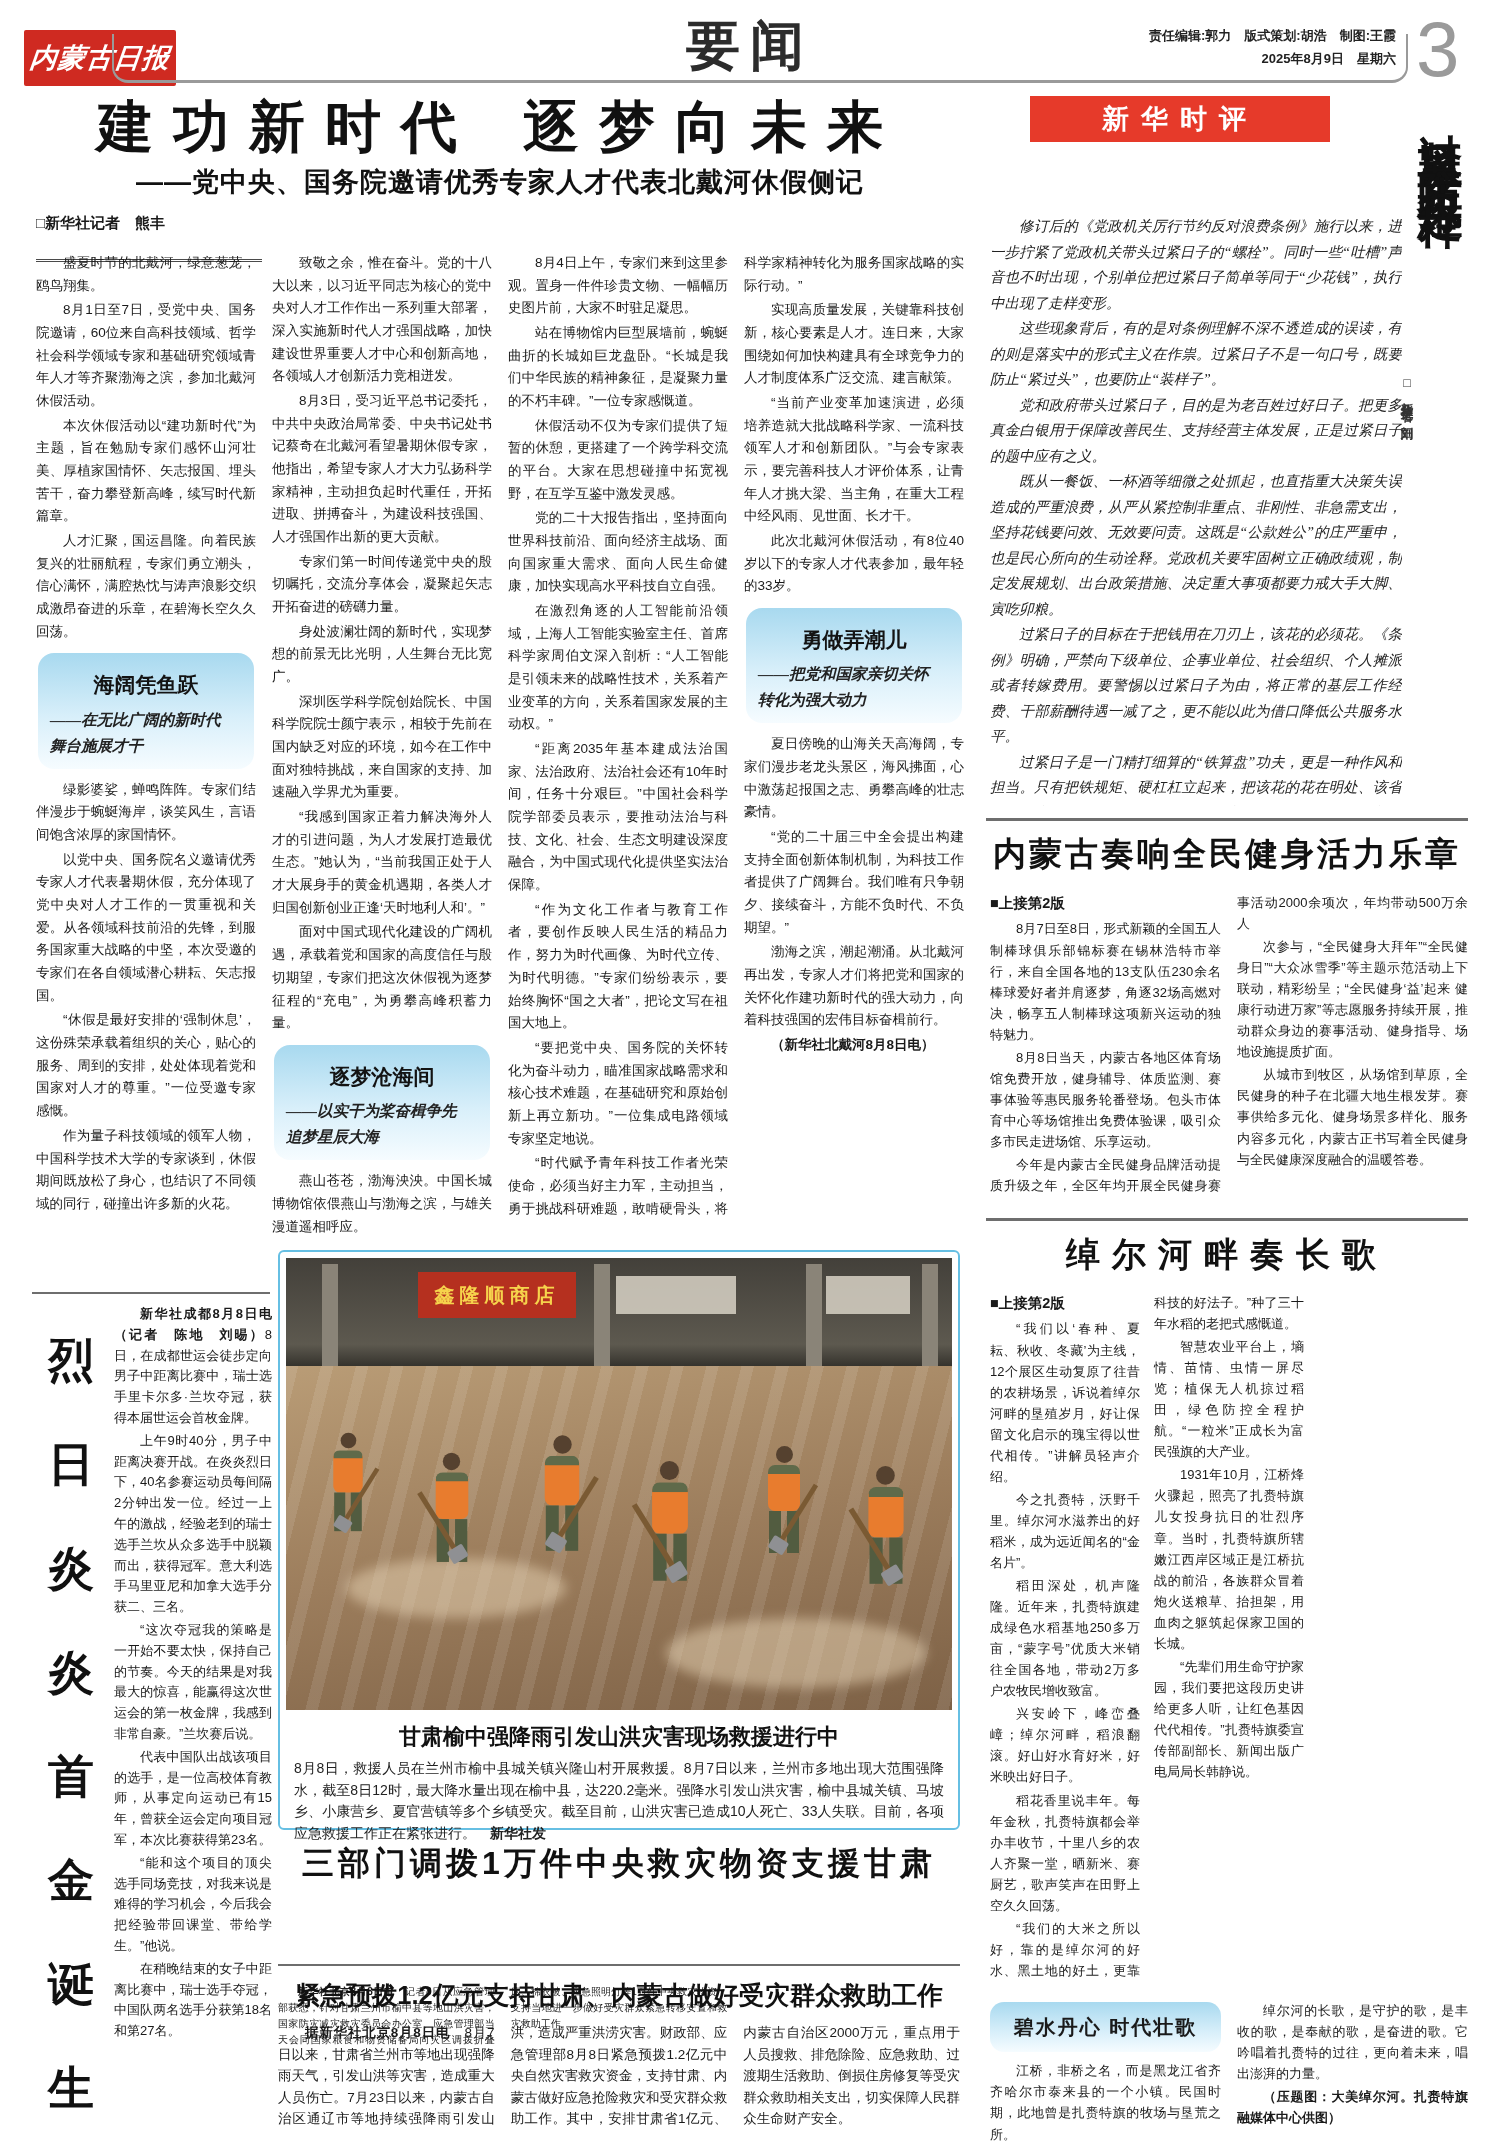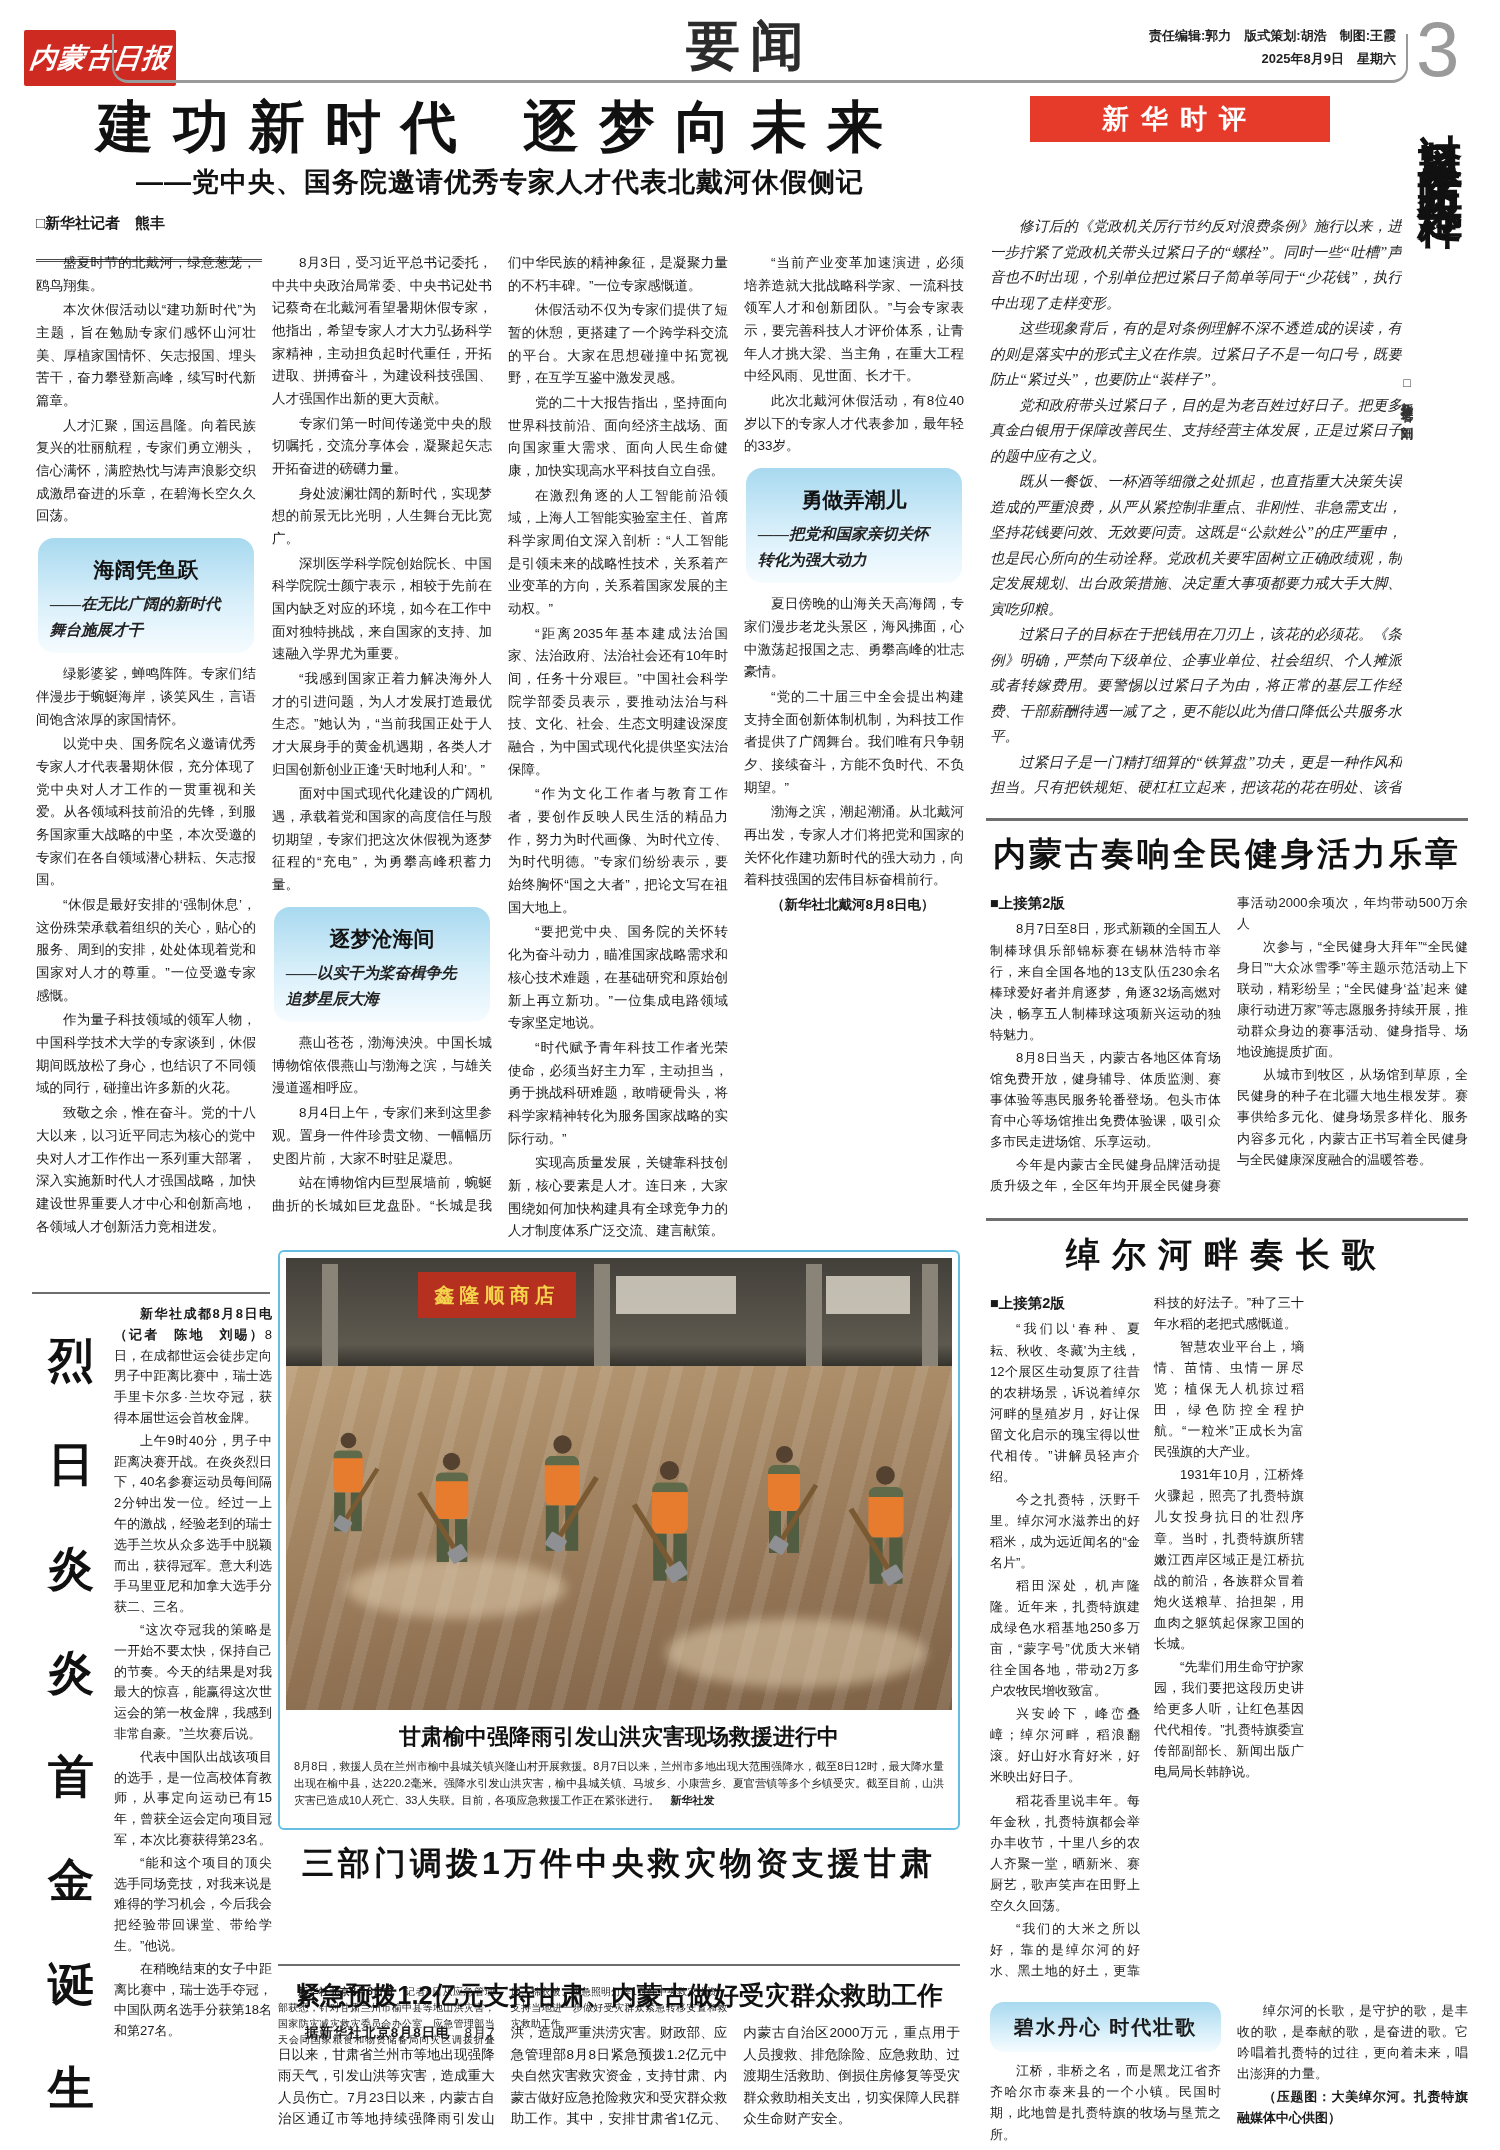--- a/index.html
+++ b/index.html
@@ -86,21 +86,21 @@
   .sheen{position:absolute;border-radius:50%;background:rgba(226,206,174,.55);filter:blur(6px);}
   .worker{position:absolute;width:56px;height:118px;}
   .w-head{width:17px;height:17px;border-radius:50%;background:#55412f;margin:0 auto;}
   .w-torso{width:32px;height:46px;border-radius:7px;background:#e87c2e;margin:2px auto 0;
         border-top:9px solid #5f6a4a;box-sizing:border-box;}
   .w-legs{width:30px;height:42px;margin:0 auto;display:flex;gap:6px;}
   .w-legs i{flex:1;background:#525c40;}
   .w-shovel{position:absolute;left:40px;top:34px;width:5px;height:66px;background:#7a5a33;transform:rotate(32deg);}
   .w-shovel:after{content:"";position:absolute;left:-6px;bottom:-12px;width:17px;height:14px;background:#8f9093;border-radius:2px;}
   .ph-caption-title{text-align:center;font-size:22px;font-weight:800;margin:12px 0 6px;color:#111;}
-  .ph-caption{font-size:11px;line-height:1.55;text-align:justify;margin:0 8px;color:#222;}
+  .ph-caption{font-size:14px;line-height:1.55;text-align:justify;margin:0 8px;color:#222;}
   .ph-caption .lead{text-indent:2em;display:inline;}
   .ph-caption b{font-weight:bold;}
   
   .brief-head1{left:278px;top:1842px;width:682px;font-size:32px;letter-spacing:4px;}
   .brief-body1{left:278px;top:1984px;width:682px;height:66px;column-count:3;column-gap:16px;column-fill:auto;
         font-size:10px;line-height:1.6;text-align:justify;}
   .brief-body1 p,.brief-body2 p{margin:0;text-indent:2em;}
   .brief-head2{left:278px;top:1978px;width:682px;font-size:25.5px;letter-spacing:0px;}
   .brief-body2{left:278px;top:2022px;width:682px;height:122px;column-count:3;column-gap:16px;column-fill:auto;
         font-size:13.5px;line-height:1.6;text-align:justify;overflow:hidden;}
@@ -129,20 +129,21 @@
 
   <div class="m-headline">
     <span class="hp">建功新时代</span><span class="gap"></span><span class="hp">逐梦向未来</span>
   </div>
   <div class="m-subhead">——党中央、国务院邀请优秀专家人才代表北戴河休假侧记</div>
   <div class="m-byline">□新华社记者　熊丰</div>
 
   <div class="m-body">
     <div>
         <p>盛夏时节的北戴河，绿意葱茏，鸥鸟翔集。</p>
+        <p>8月1日至7日，受党中央、国务院邀请，60位来自高科技领域、哲学社会科学领域专家和基础研究领域青年人才等齐聚渤海之滨，参加北戴河休假活动。</p>
         <p>本次休假活动以“建功新时代”为主题，旨在勉励专家们感怀山河壮美、厚植家国情怀、矢志报国、埋头苦干，奋力攀登新高峰，续写时代新篇章。</p>
         <p>人才汇聚，国运昌隆。向着民族复兴的壮丽航程，专家们勇立潮头，信心满怀，满腔热忱与涛声浪影交织成激昂奋进的乐章，在碧海长空久久回荡。</p>
       </div>
     <div class="bluebox">
       <div class="bb-title">海阔凭鱼跃</div>
       <div class="bb-sub1">——在无比广阔的新时代</div>
       <div class="bb-sub2">舞台施展才干</div>
     </div>
     <div>
         <p>绿影婆娑，蝉鸣阵阵。专家们结伴漫步于蜿蜒海岸，谈笑风生，言语间饱含浓厚的家国情怀。</p>

